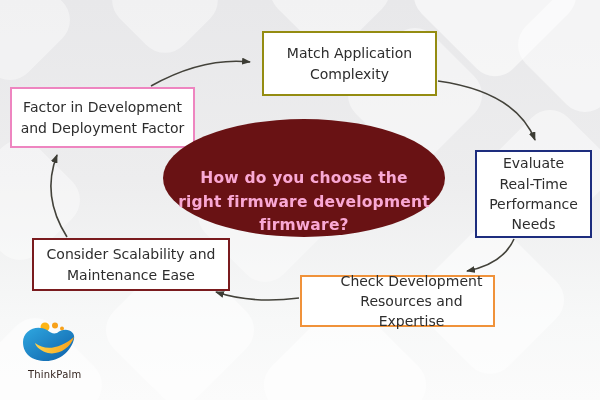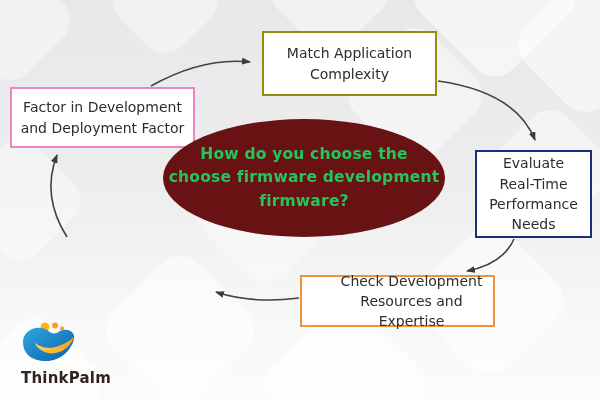--- a/index.html
+++ b/index.html
@@ -11,25 +11,25 @@
   .bgd{position:absolute;background:#ffffff;opacity:.40;border-radius:26px;transform:rotate(45deg);}
   .arrows{position:absolute;left:0;top:0;pointer-events:none;}
   .node{
     position:absolute;background:#ffffff;border:2px solid #999;
     display:flex;align-items:center;justify-content:center;text-align:center;
     color:#2d2d2d;font-size:14px;font-weight:500;line-height:1.45;
     padding:4px 8px;box-sizing:border-box;
   }
   .ellipse{
     position:absolute;left:163px;top:119px;width:282px;height:118px;border-radius:50%;
-    display:flex;align-items:center;justify-content:center;text-align:center;
-    color:#22c55e;font-weight:bold;font-size:15.5px;line-height:1.5;letter-spacing:.2px;
+    display:flex;align-items:flex-end;justify-content:center;text-align:center;
+    color:#f9a8d4;font-weight:bold;font-size:15.5px;line-height:1.5;letter-spacing:.2px;
   }
   .logo{position:absolute;left:18px;top:320px;width:90px;}
-  .logo-text{font-size:15px;font-weight:bold;color:#33241f;letter-spacing:.2px;margin-top:1px;margin-left:3px;}
+  .logo-text{font-size:10px;font-weight:normal;color:#33241f;letter-spacing:.2px;margin-top:1px;margin-left:10px;}
   .n-match{left:262px;top:31px;width:175px;height:65px;}
   .n-evaluate{left:475px;top:150px;width:117px;height:88px;}
   .n-check{left:300px;top:275px;width:195px;height:52px;}
   .n-consider{left:32px;top:238px;width:198px;height:53px;}
   .n-factor{left:10px;top:87px;width:185px;height:61px;}
 </style>
 </head>
 <body>
 
 <div class="stage">
@@ -65,28 +65,31 @@
 
   <div class="node n-match" style="border-color: rgb(148, 140, 17);">
     <span>Match Application Complexity</span>
   </div>
   <div class="node n-evaluate" style="border-color: rgb(29, 45, 126);">
     <span>Evaluate Real-Time Performance Needs</span>
   </div>
   <div class="node n-check" style="border-color: rgb(240, 146, 58); padding-left: 36px;">
     <span>Check Development Resources and Expertise</span>
   </div>
+  <div class="node n-consider" style="border-color: rgb(122, 27, 30);">
+    <span>Consider Scalability and Maintenance Ease</span>
+  </div>
   <div class="node n-factor" style="border-color: rgb(238, 133, 192);">
     <span>Factor in Development and Deployment Factor</span>
   </div>
 
   <div class="ellipse" style="background: rgb(105, 18, 20);">
     <div>
       <div>How do you choose the</div>
-      <div>choose firmware development</div>
+      <div>right firmware development</div>
       <div>firmware?</div>
     </div>
   </div>
 
   <div class="logo">
     <svg width="62" height="44" viewBox="0 0 62 44">
       <defs>
         <linearGradient id="lgblue" x1="0" y1="0" x2="1" y2="1">
           <stop offset="0" stop-color="#2fa8e1"></stop>
           <stop offset="1" stop-color="#0e5fa8"></stop>

